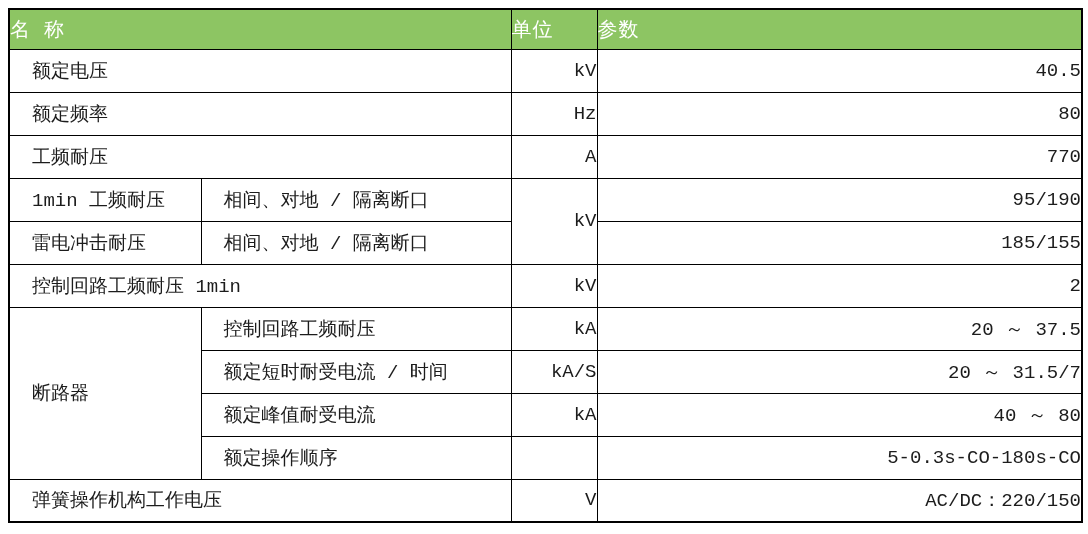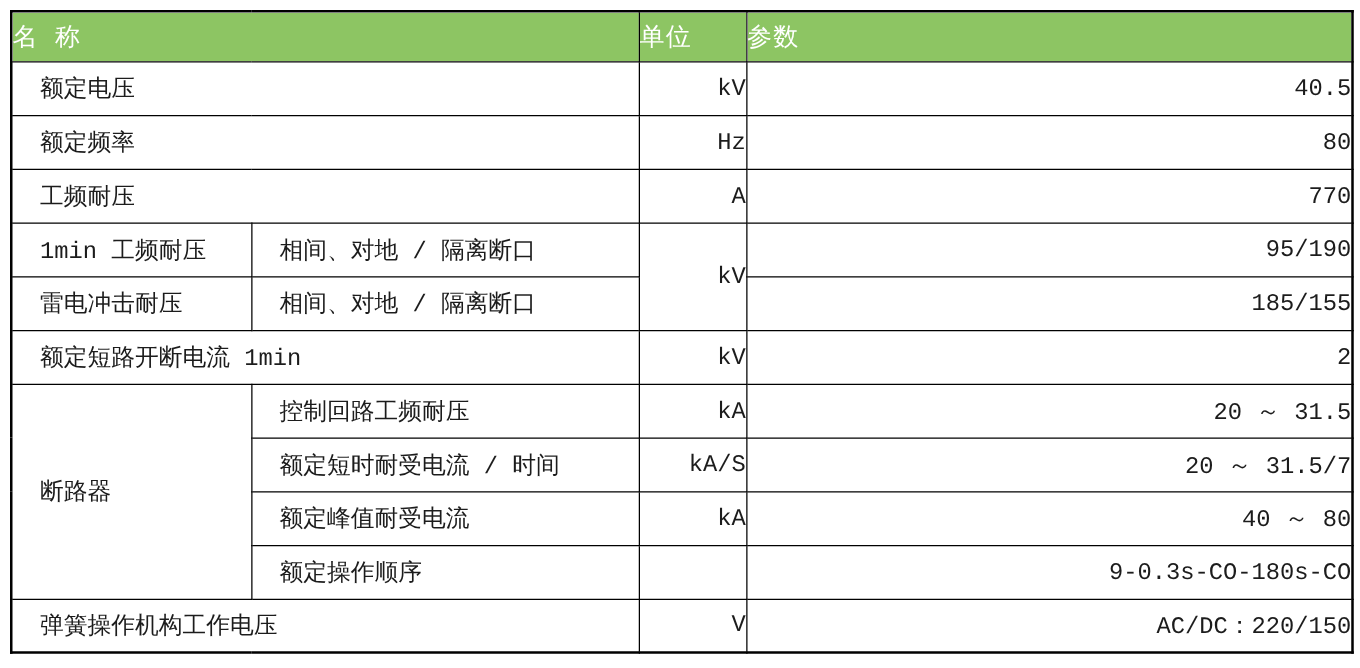--- a/index.html
+++ b/index.html
@@ -76,44 +76,44 @@
       <td class="sub">相间、对地 / 隔离断口</td>
       <td class="unit" rowspan="2">kV</td>
       <td class="param">95/190</td>
     </tr>
     <tr>
       <td class="name">雷电冲击耐压</td>
       <td class="sub">相间、对地 / 隔离断口</td>
       <td class="param">185/155</td>
     </tr>
     <tr>
-      <td class="name" colspan="2">额定短路开断电流 1min</td>
+      <td class="name" colspan="2">控制回路工频耐压 1min</td>
       <td class="unit">kV</td>
       <td class="param">2</td>
     </tr>
     <tr>
       <td class="group" rowspan="4">断路器</td>
       <td class="sub">控制回路工频耐压</td>
       <td class="unit">kA</td>
-      <td class="param">20 ～ 31.5</td>
+      <td class="param">20 ～ 37.5</td>
     </tr>
     <tr>
       <td class="sub">额定短时耐受电流 / 时间</td>
       <td class="unit">kA/S</td>
       <td class="param">20 ～ 31.5/7</td>
     </tr>
     <tr>
       <td class="sub">额定峰值耐受电流</td>
       <td class="unit">kA</td>
       <td class="param">40 ～ 80</td>
     </tr>
     <tr>
       <td class="sub">额定操作顺序</td>
       <td class="unit"></td>
-      <td class="param">9-0.3s-CO-180s-CO</td>
+      <td class="param">5-0.3s-CO-180s-CO</td>
     </tr>
     <tr>
       <td class="name" colspan="2">弹簧操作机构工作电压</td>
       <td class="unit">V</td>
       <td class="param">AC/DC：220/150</td>
     </tr>
   </tbody>
 </table>
 
 </body></html>

